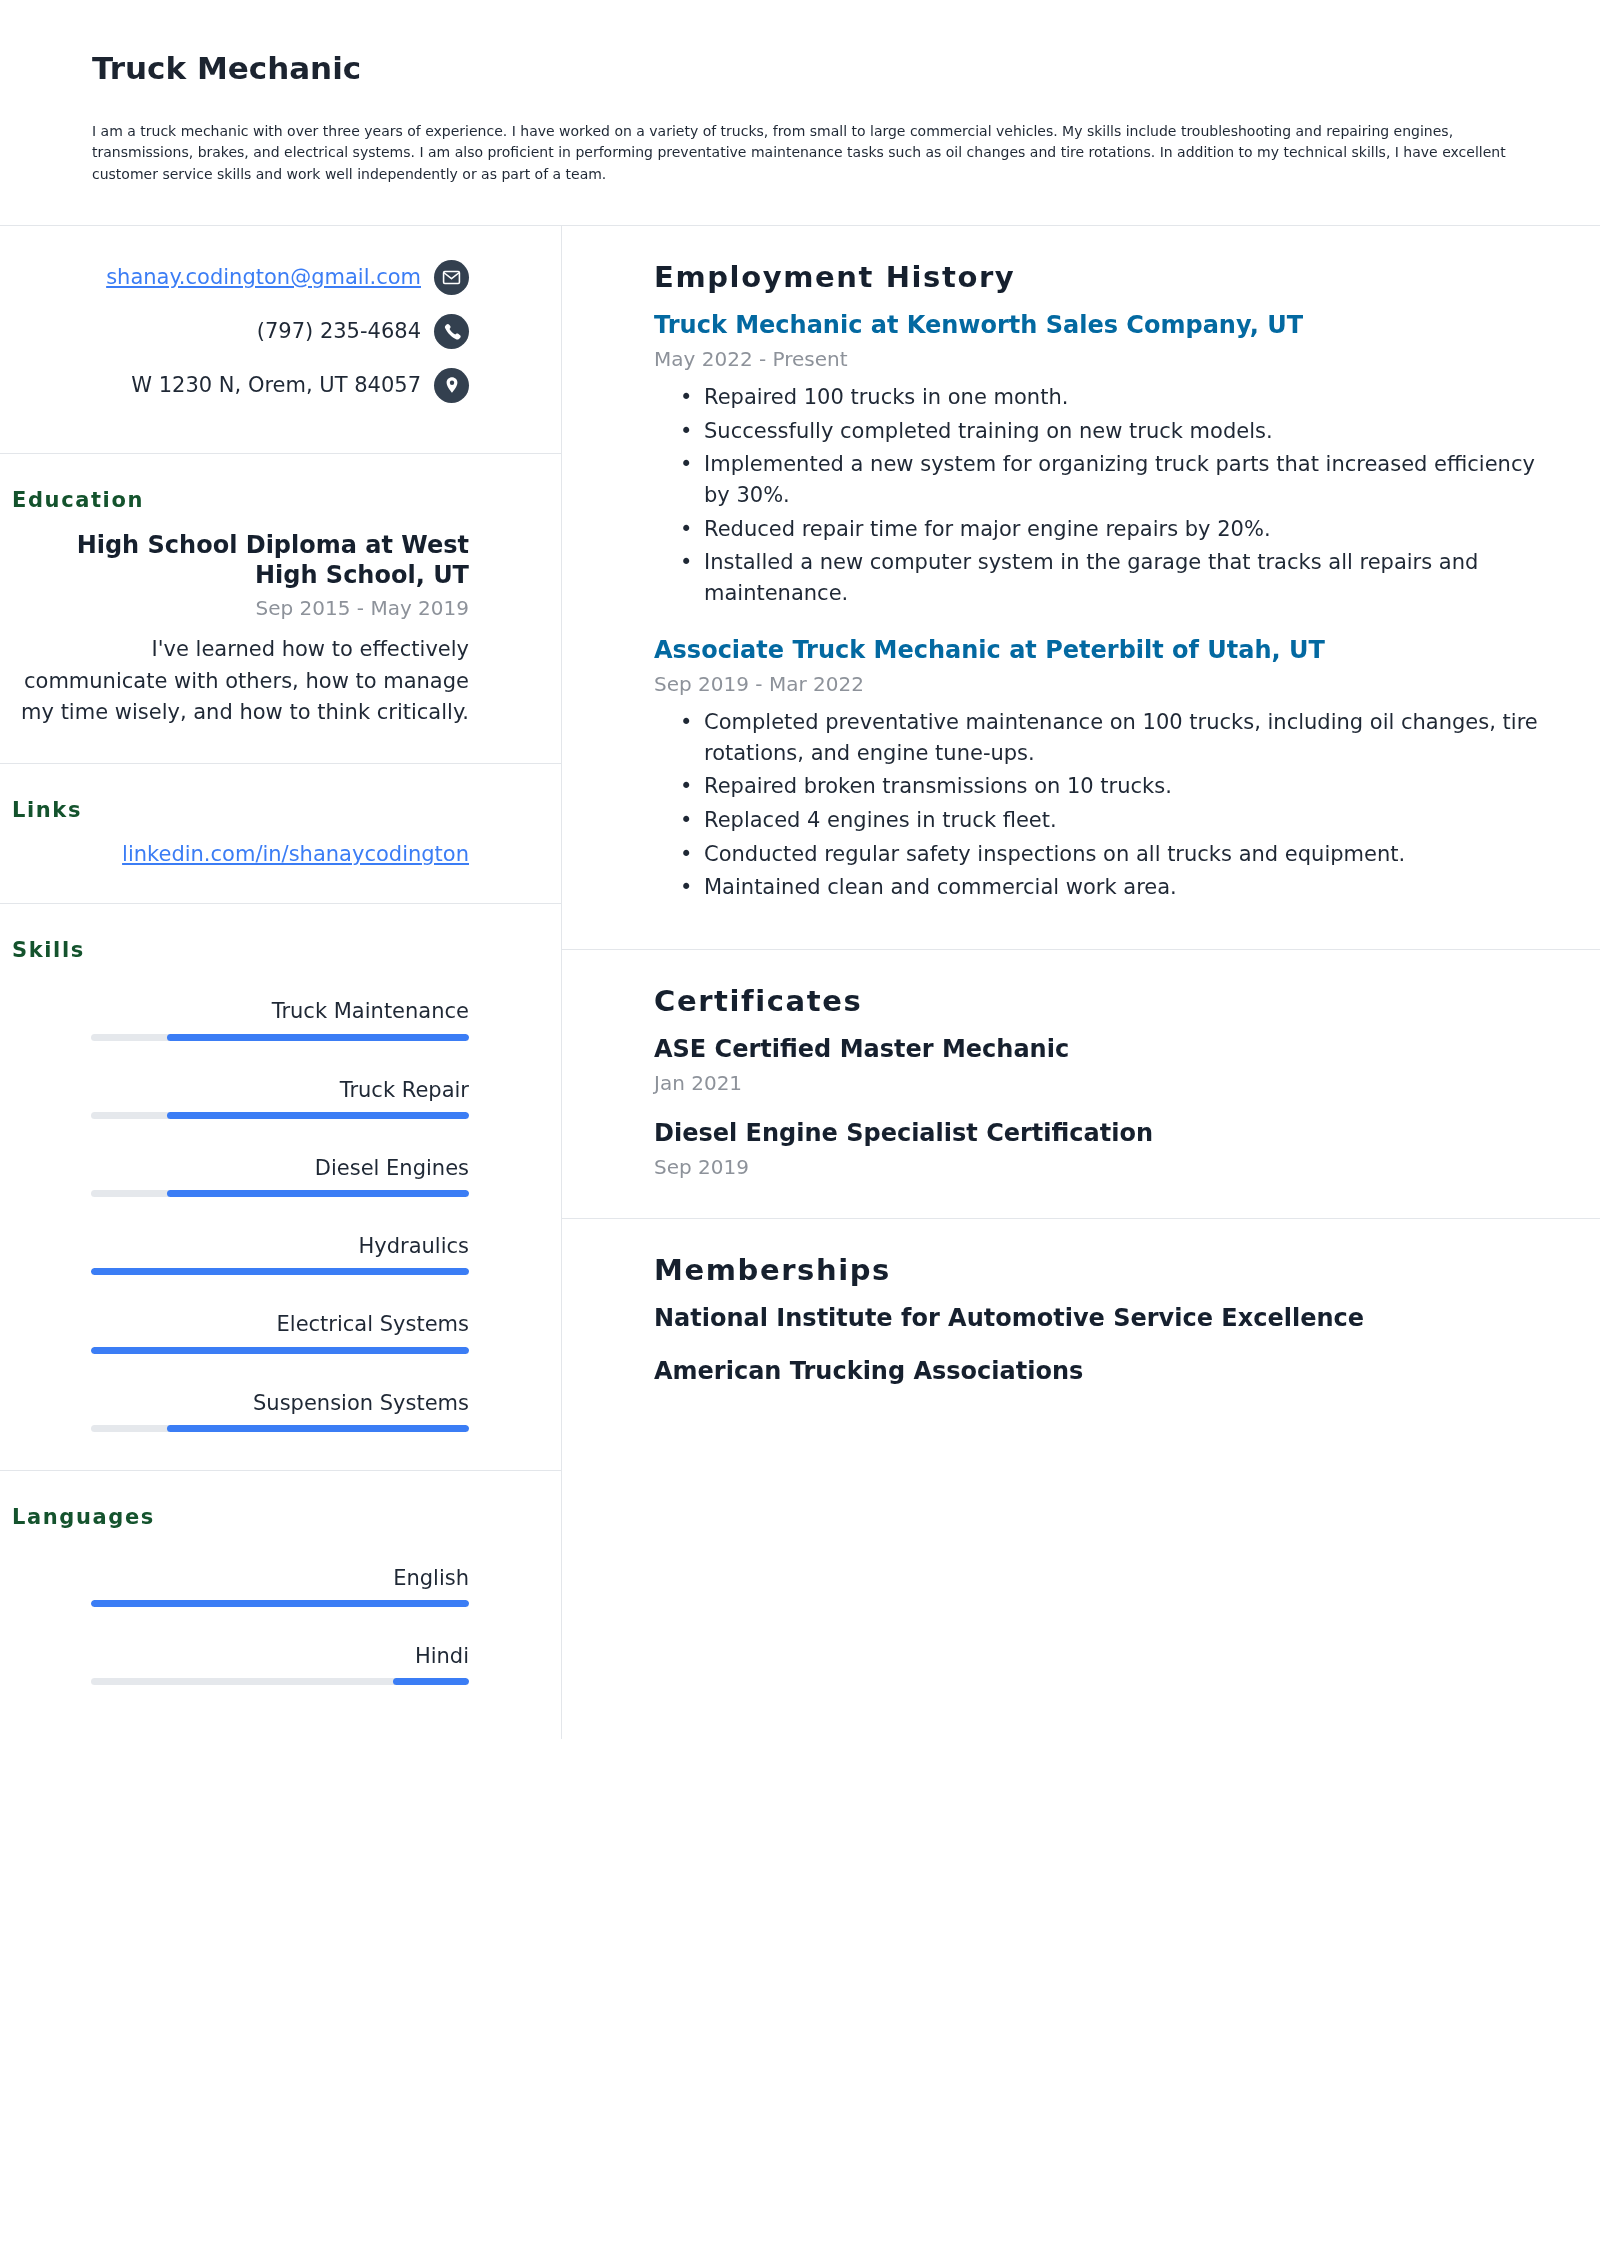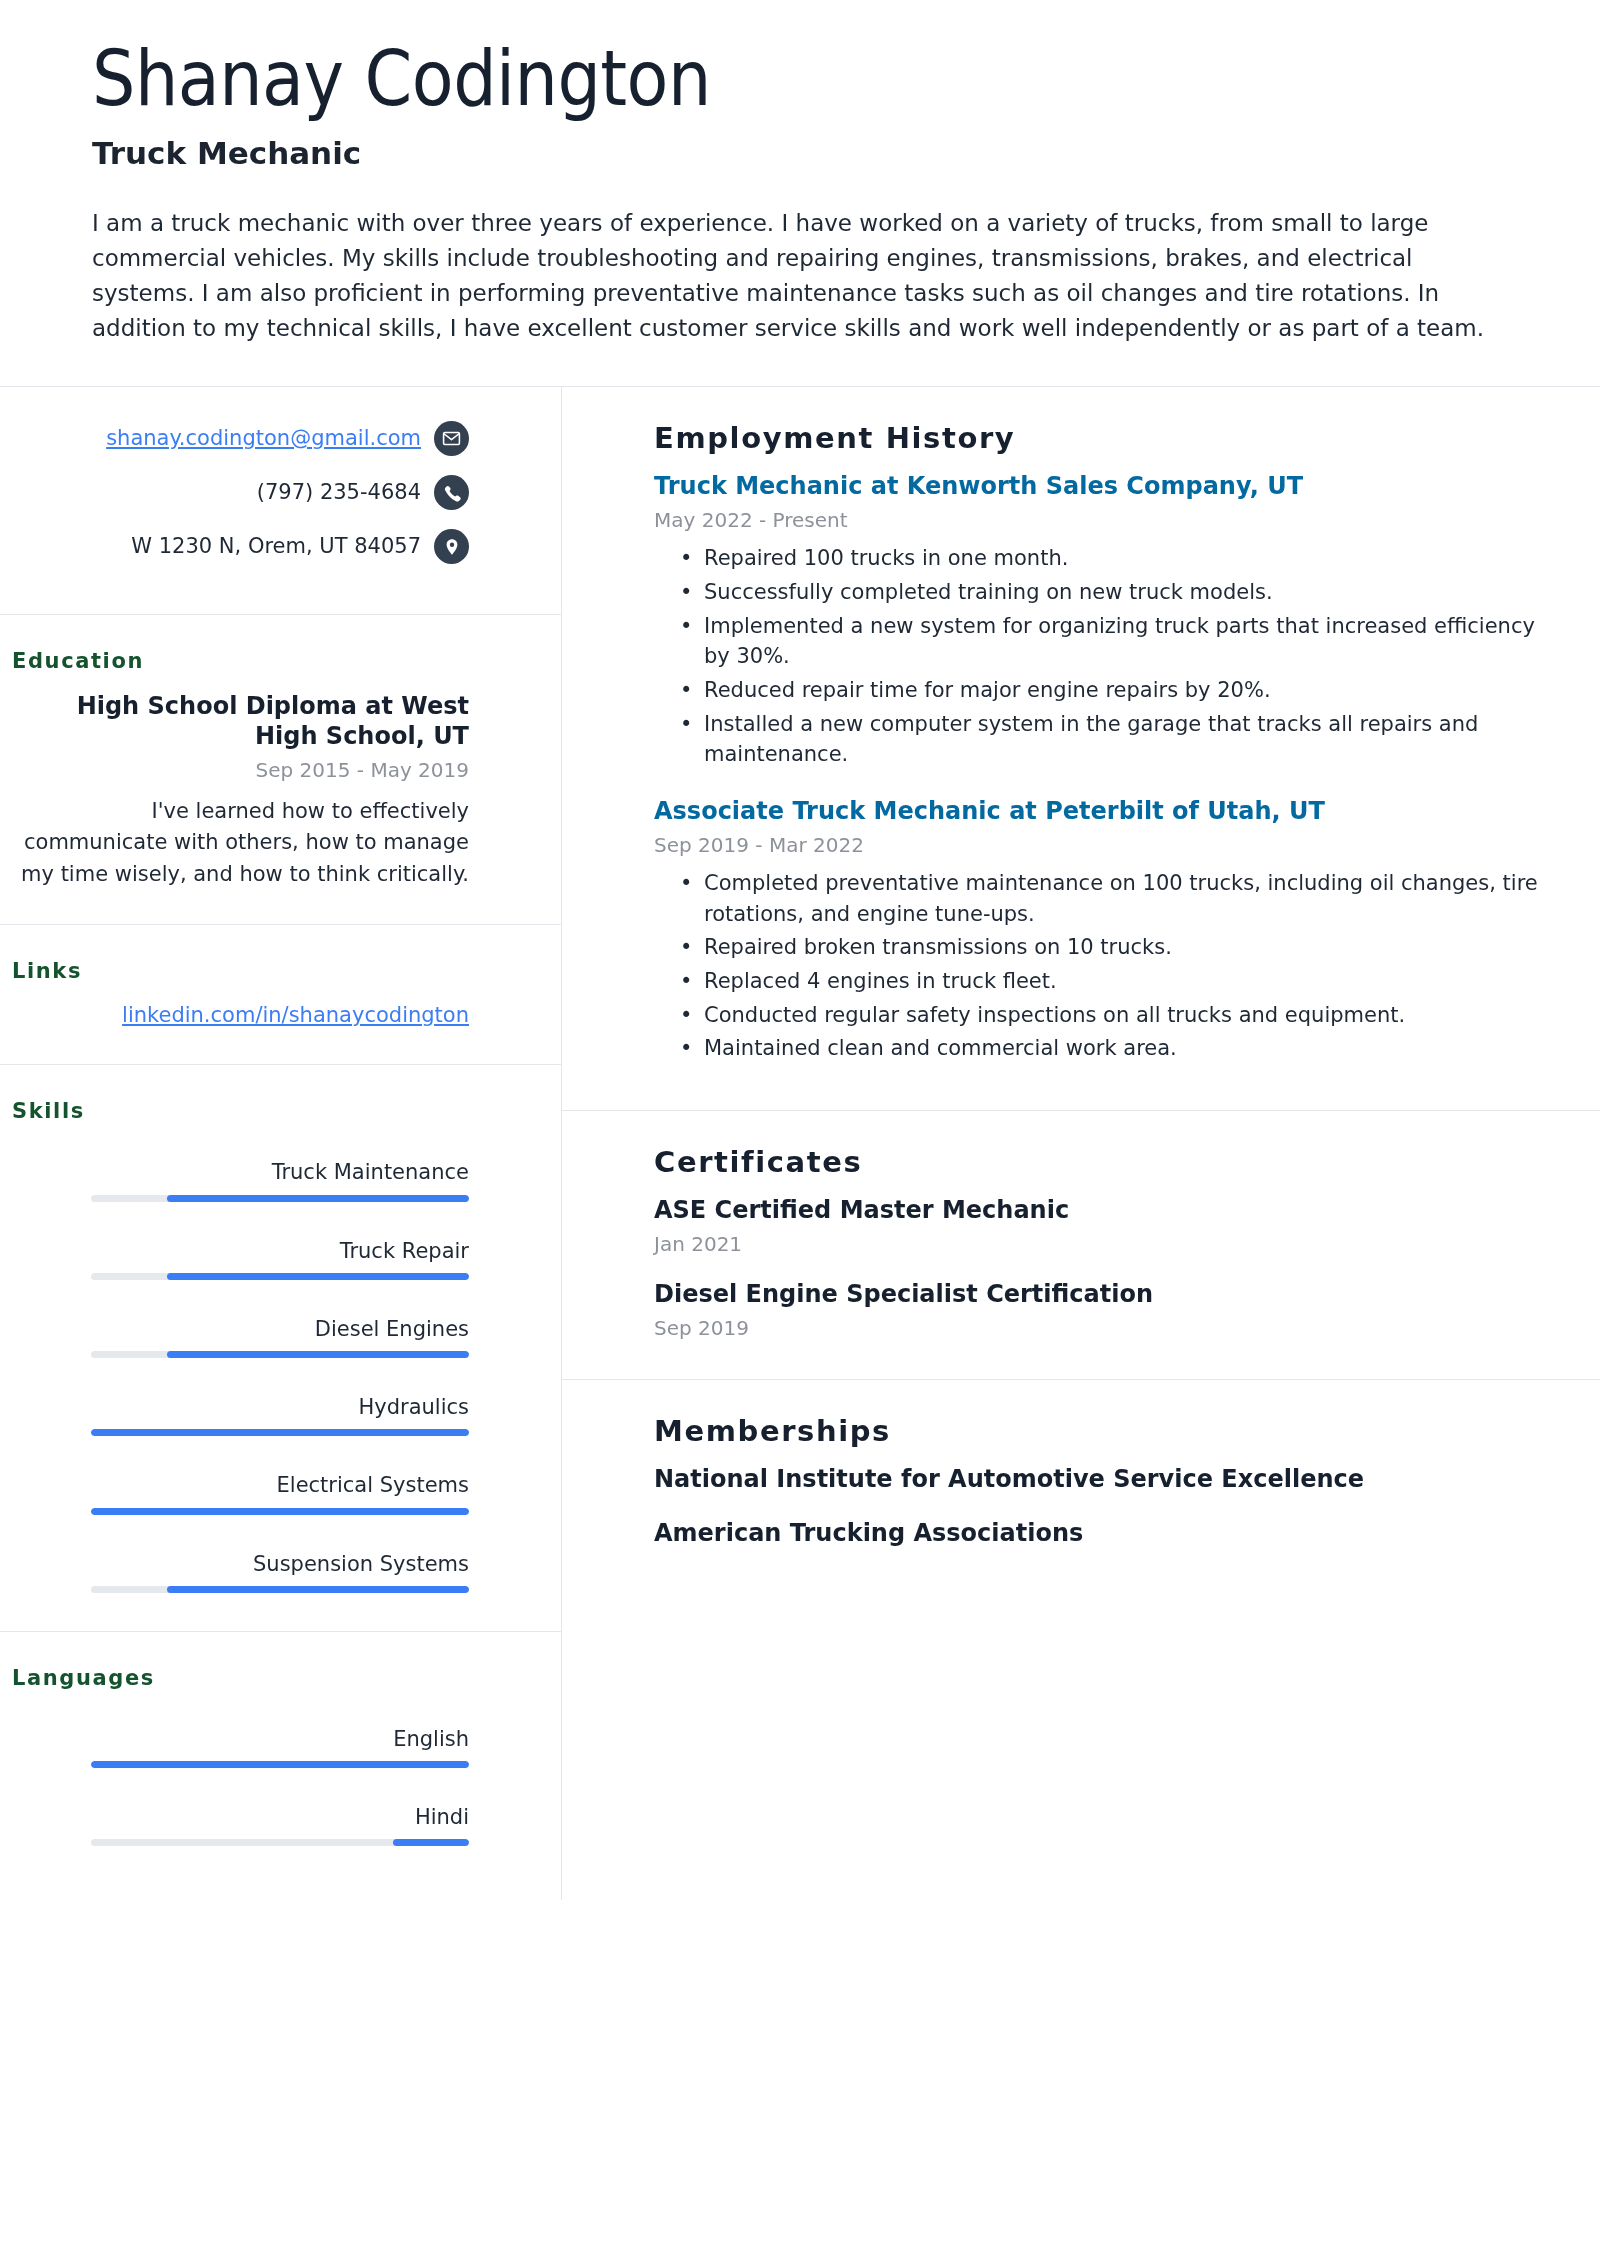--- a/index.html
+++ b/index.html
@@ -41,21 +41,21 @@
   .job-title {
     font-size: 31px;
     font-weight: 700;
     color: #1c2430;
     margin-top: 14px;
     line-height: 1.2;
   }
 
   .summary {
     margin-top: 34px;
-    font-size: 23px;
+    font-size: 14px;
     line-height: 1.52;
     color: #1f2835;
     max-width: 1420px;
   }
 
   
   .hrule {
     height: 1px;
     background: #e3e6ea;
     width: 100%;
@@ -265,21 +265,20 @@
     margin-bottom: 22px;
   }
   .memb:last-child { margin-bottom: 0; }
 </style>
 </head>
 <body>
 
 <div class="page">
 
   <div class="header">
-    <div class="full-name">Shanay Codington</div>
     <div class="job-title">Truck Mechanic</div>
     <div class="summary">I am a truck mechanic with over three years of experience. I have worked on a variety of trucks, from small to large commercial vehicles. My skills include troubleshooting and repairing engines, transmissions, brakes, and electrical systems. I am also proficient in performing preventative maintenance tasks such as oil changes and tire rotations. In addition to my technical skills, I have excellent customer service skills and work well independently or as part of a team.</div>
   </div>
 
   <div class="hrule"></div>
 
   <div class="columns">
 
     <div class="left-col">
 

